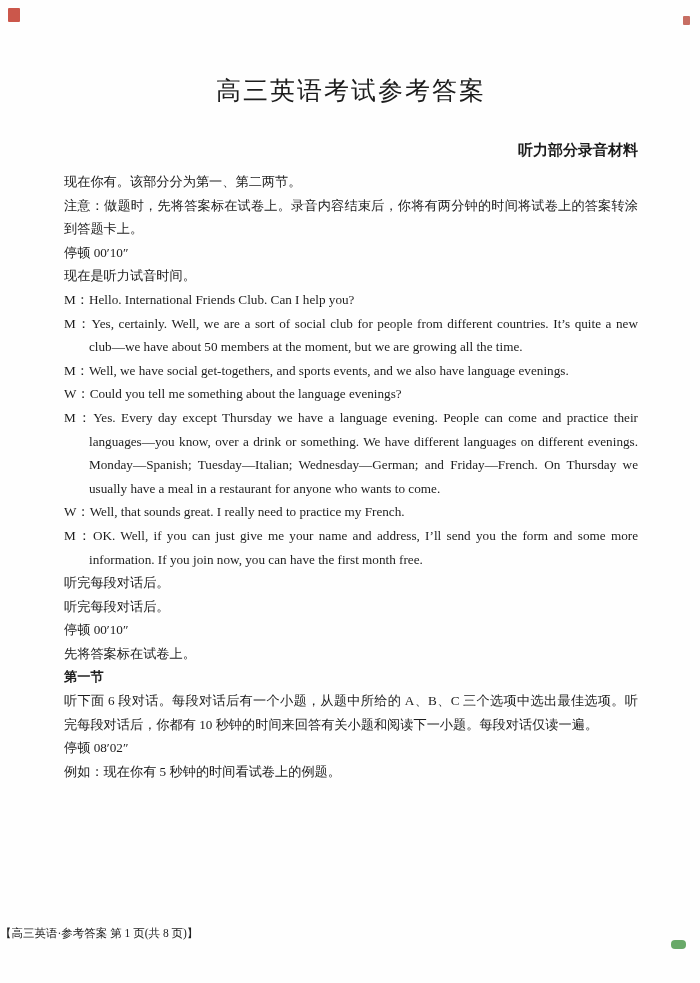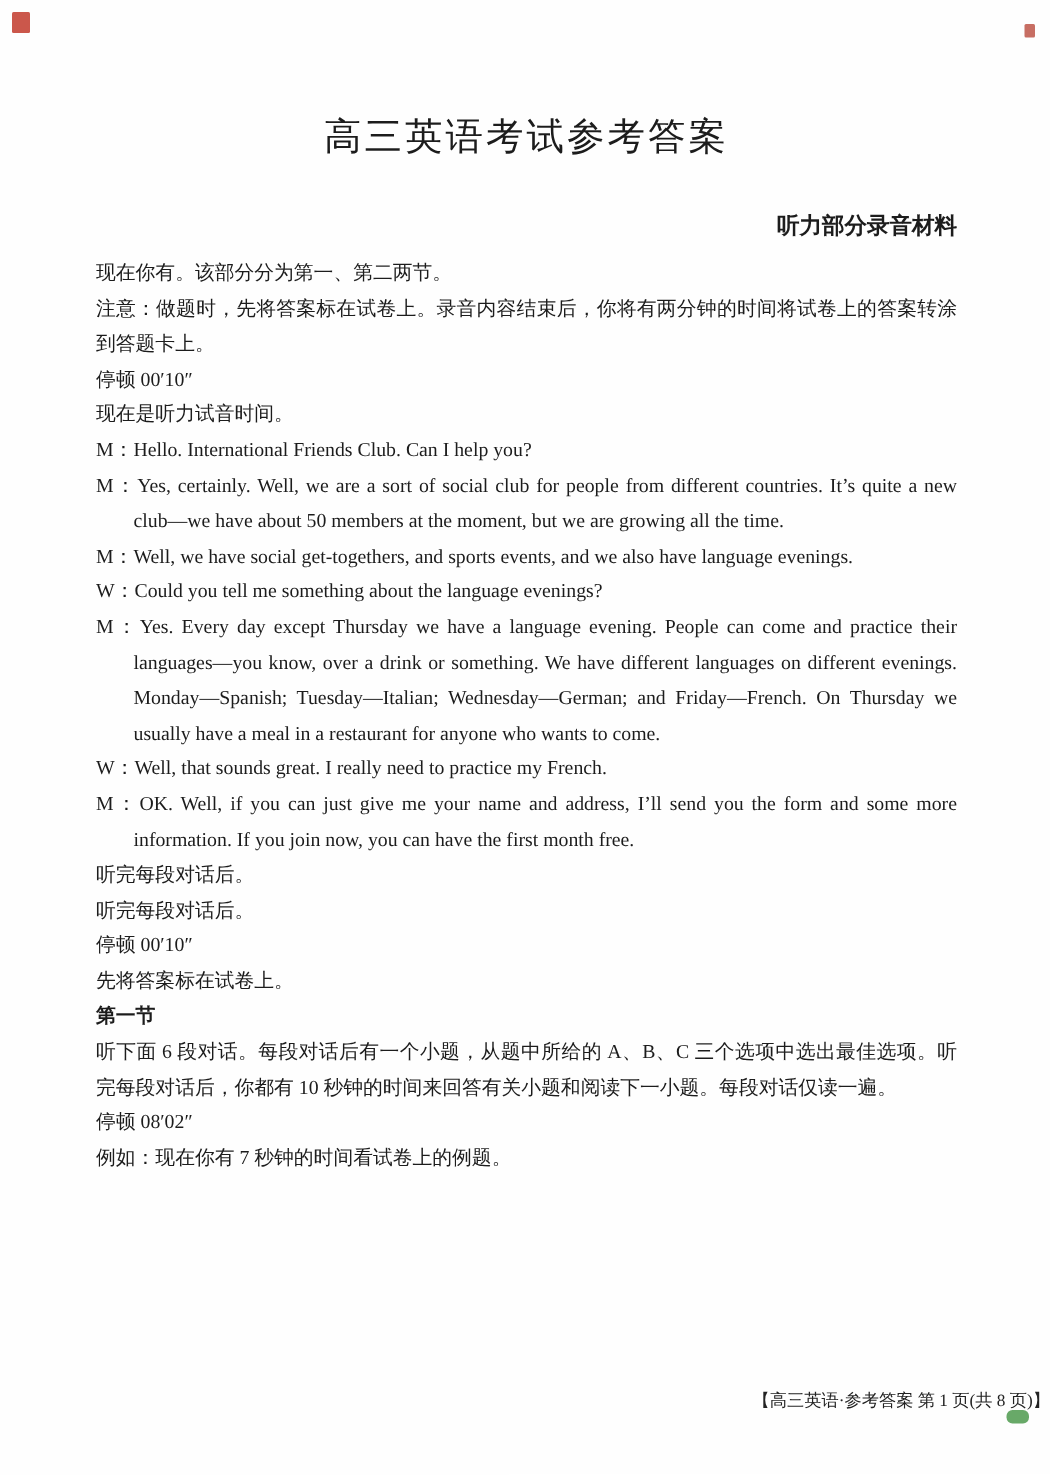--- a/index.html
+++ b/index.html
@@ -51,21 +51,21 @@
     font-weight: bold;
   }
   .spk {
     letter-spacing: 0;
   }
   .footer {
     position: absolute;
     left: 0;
     right: 0;
     bottom: 42px;
-    text-align: right;
+    text-align: left;
     font-size: 11.5px;
     color: #222;
   }
   .mark {
     position: absolute;
   }
   .mark-tl {
     left: 8px;
     top: 8px;
     width: 12px;
@@ -117,19 +117,19 @@
         <p class="para dialogue"><span class="spk">M：</span>Yes.  Every day except Thursday we have a language evening.  People can come and practice their languages—you know, over a drink or something.  We have different languages on different evenings.  Monday—Spanish; Tuesday—Italian; Wednesday—German; and Friday—French.  On Thursday we usually have a meal in a restaurant for anyone who wants to come.</p>
         <p class="para dialogue"><span class="spk">W：</span>Well, that sounds great.  I really need to practice my French.</p>
         <p class="para dialogue"><span class="spk">M：</span>OK.  Well, if you can just give me your name and address, I’ll send you the form and some more information.  If you join now, you can have the first month free.</p>
         <p class="para">听完每段对话后。</p>
         <p class="para">听完每段对话后。</p>
         <p class="para">停顿 00′10″</p>
         <p class="para">先将答案标在试卷上。</p>
         <p class="para bold">第一节</p>
         <p class="para">听下面 6 段对话。每段对话后有一个小题，从题中所给的 A、B、C 三个选项中选出最佳选项。听完每段对话后，你都有 10 秒钟的时间来回答有关小题和阅读下一小题。每段对话仅读一遍。</p>
         <p class="para">停顿 08′02″</p>
-        <p class="para">例如：现在你有 7 秒钟的时间看试卷上的例题。</p>
+        <p class="para">例如：现在你有 5 秒钟的时间看试卷上的例题。</p>
       </div>
   </div>
 
   <div class="footer">【高三英语·参考答案  第 1 页(共 8 页)】</div>
 
 </div>
 
 </body></html>

